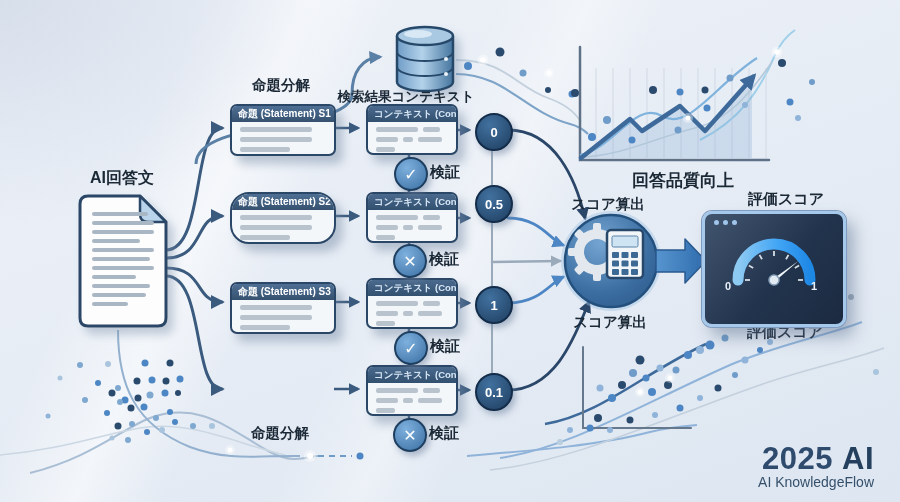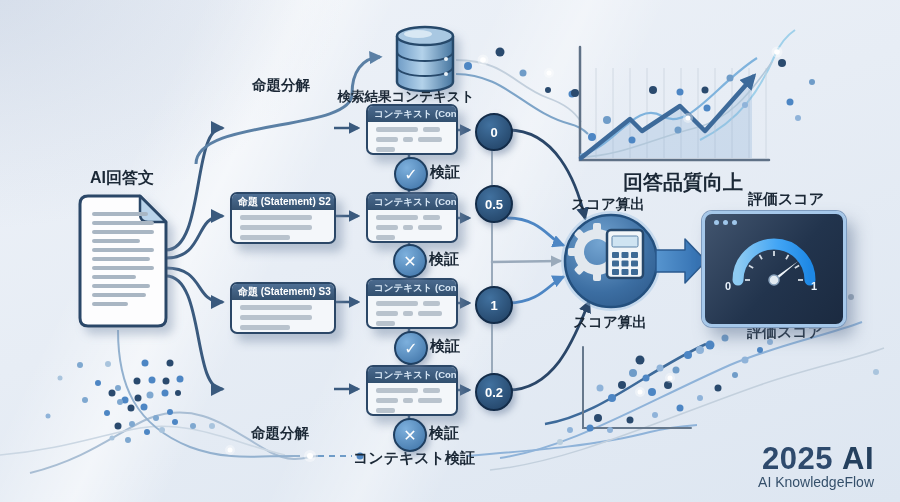--- a/index.html
+++ b/index.html
@@ -353,27 +353,34 @@
   </g>
 
   <polygon points="656,250 685,250 685,239 706,261 685,283 685,272 656,272" fill="url(#bigArrow)" stroke="#2a5a8f" stroke-width="1.5" stroke-linejoin="round"></polygon>
 </svg>
 
   <div class="lbl" style="left:122px;top:168px;font-size:16px;">AI回答文</div>
   <div class="lbl" style="left:281px;top:76px;font-size:14.5px;">命題分解</div>
   <div class="lbl" style="left:406px;top:88px;font-size:13.5px;">検索結果コンテキスト</div>
   <div class="lbl" style="left:608px;top:195px;font-size:14.5px;">スコア算出</div>
   <div class="lbl" style="left:610px;top:313px;font-size:14.5px;">スコア算出</div>
-  <div class="lbl" style="left:683px;top:169px;font-size:20px;">回答品質向上</div>
+  <div class="lbl" style="left:683px;top:169px;font-size:17px;">回答品質向上</div>
   <div class="lbl" style="left:786px;top:190px;font-size:15px;">評価スコア</div>
   <div class="lbl" style="left:785px;top:323px;font-size:15px;">評価スコア</div>
   <div class="lbl" style="left:280px;top:424px;font-size:14.5px;">命題分解</div>
-  <div class="lbl" style="left:414px;top:449px;font-size:15px;">コンテキスト検証</div>
-
-  <div class="node stmt" style="left:230px;top:192px;width:102px;height:48px;">
+
+  <div class="node stmt" style="left:230px;top:104px;width:102px;height:48px;">
+    <div class="hd">命題 (Statement) S1</div>
+    <div class="bd">
+        <div class="ln" style="width:84%"></div>
+        <div class="ln" style="width:84%"></div>
+        <div class="ln" style="width:58%"></div>
+      </div>
+  </div>
+  <div class="node stmt" style="left:230px;top:192px;width:102px;height:48px;border-radius:19px;">
     <div class="hd">命題 (Statement) S2</div>
     <div class="bd">
         <div class="ln" style="width:84%"></div>
         <div class="ln" style="width:84%"></div>
         <div class="ln" style="width:58%"></div>
       </div>
   </div>
   <div class="node stmt" style="left:230px;top:282px;width:102px;height:48px;">
     <div class="hd">命題 (Statement) S3</div>
     <div class="bd">
@@ -457,21 +464,21 @@
   <div class="vbadge" style="left:408px;top:259px;">✕</div>
   <div class="lbl" style="left:444px;top:250px;font-size:15px;">検証</div>
   <div class="vbadge" style="left:409px;top:346px;">✓</div>
   <div class="lbl" style="left:445px;top:337px;font-size:15px;">検証</div>
   <div class="vbadge" style="left:408px;top:433px;">✕</div>
   <div class="lbl" style="left:444px;top:424px;font-size:15px;">検証</div>
 
   <div class="score" style="left:492px;top:130px;">0</div>
   <div class="score" style="left:492px;top:202px;">0.5</div>
   <div class="score" style="left:492px;top:303px;">1</div>
-  <div class="score" style="left:492px;top:390px;">0.2</div>
+  <div class="score" style="left:492px;top:390px;">0.1</div>
 
   <div class="panel">
     <div class="paneldots">
         <i></i>
         <i></i>
         <i></i>
       </div>
     <svg width="132" height="66" viewBox="0 0 132 66" style="position:absolute;left:3px;top:8px;">
       <path d="M30,58 A36,36 0 0 1 102,58" fill="none" stroke="url(#arcg2)" stroke-width="11" stroke-linecap="round"></path>
       <defs>

